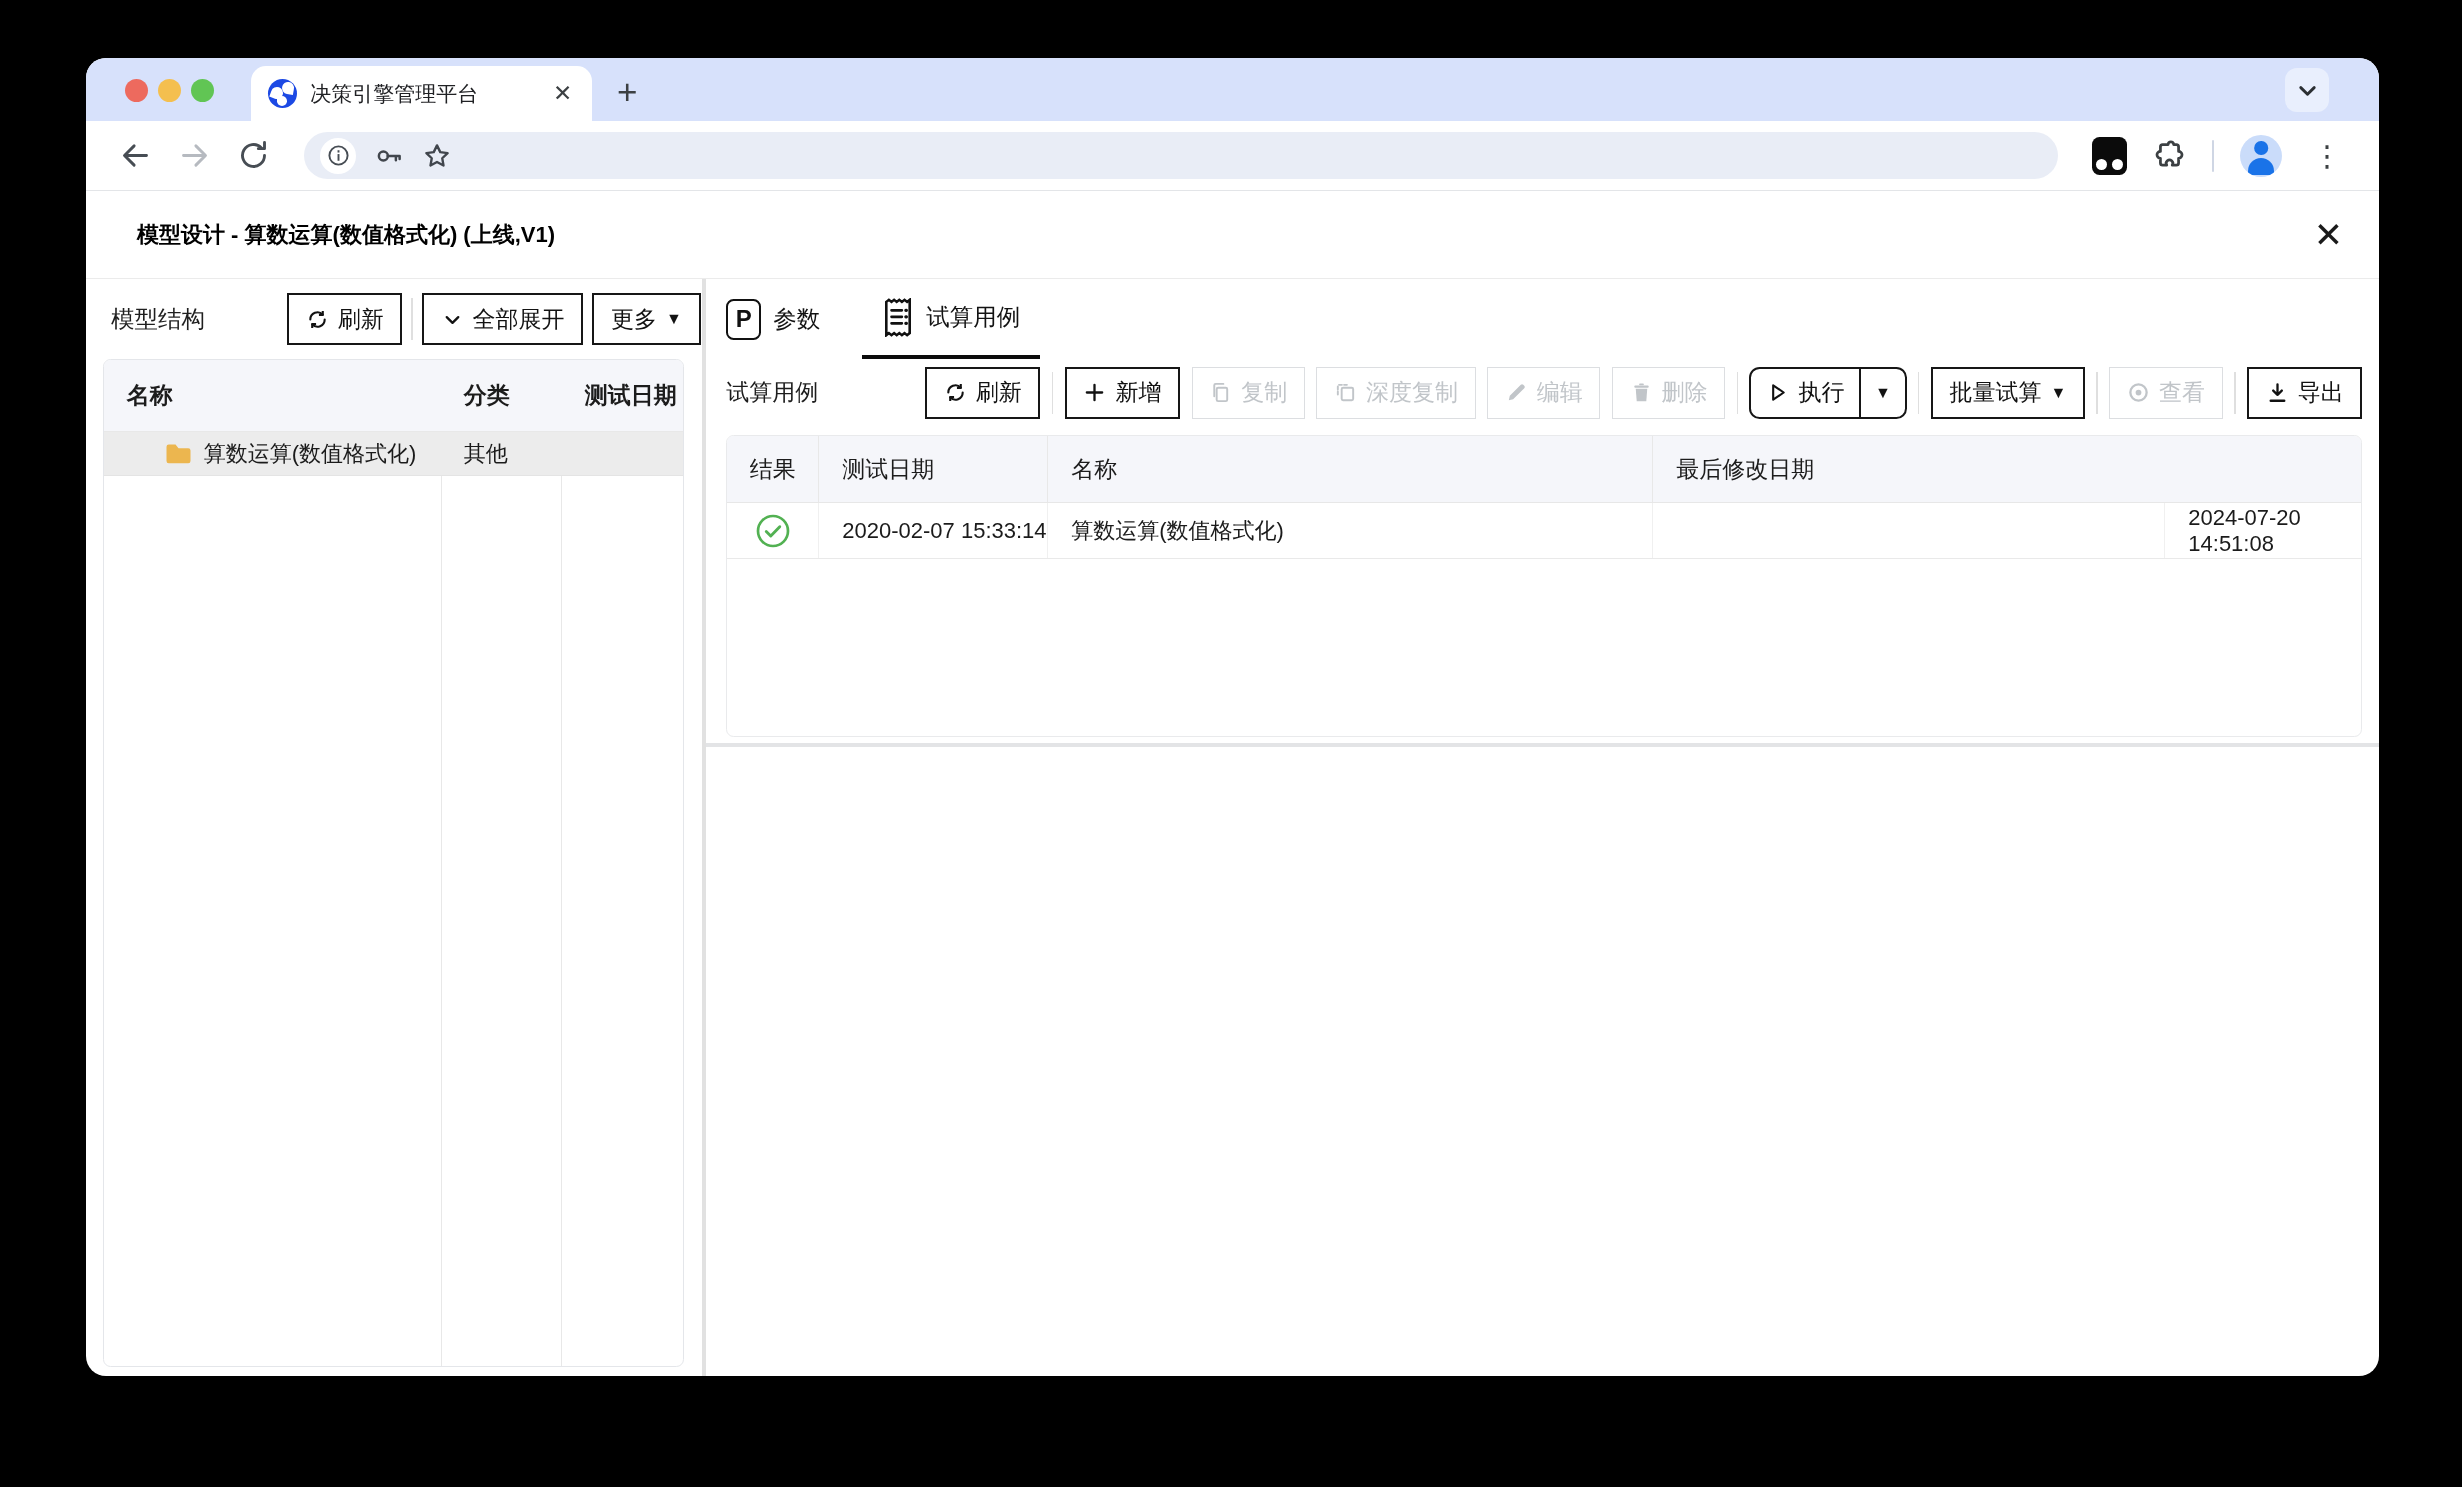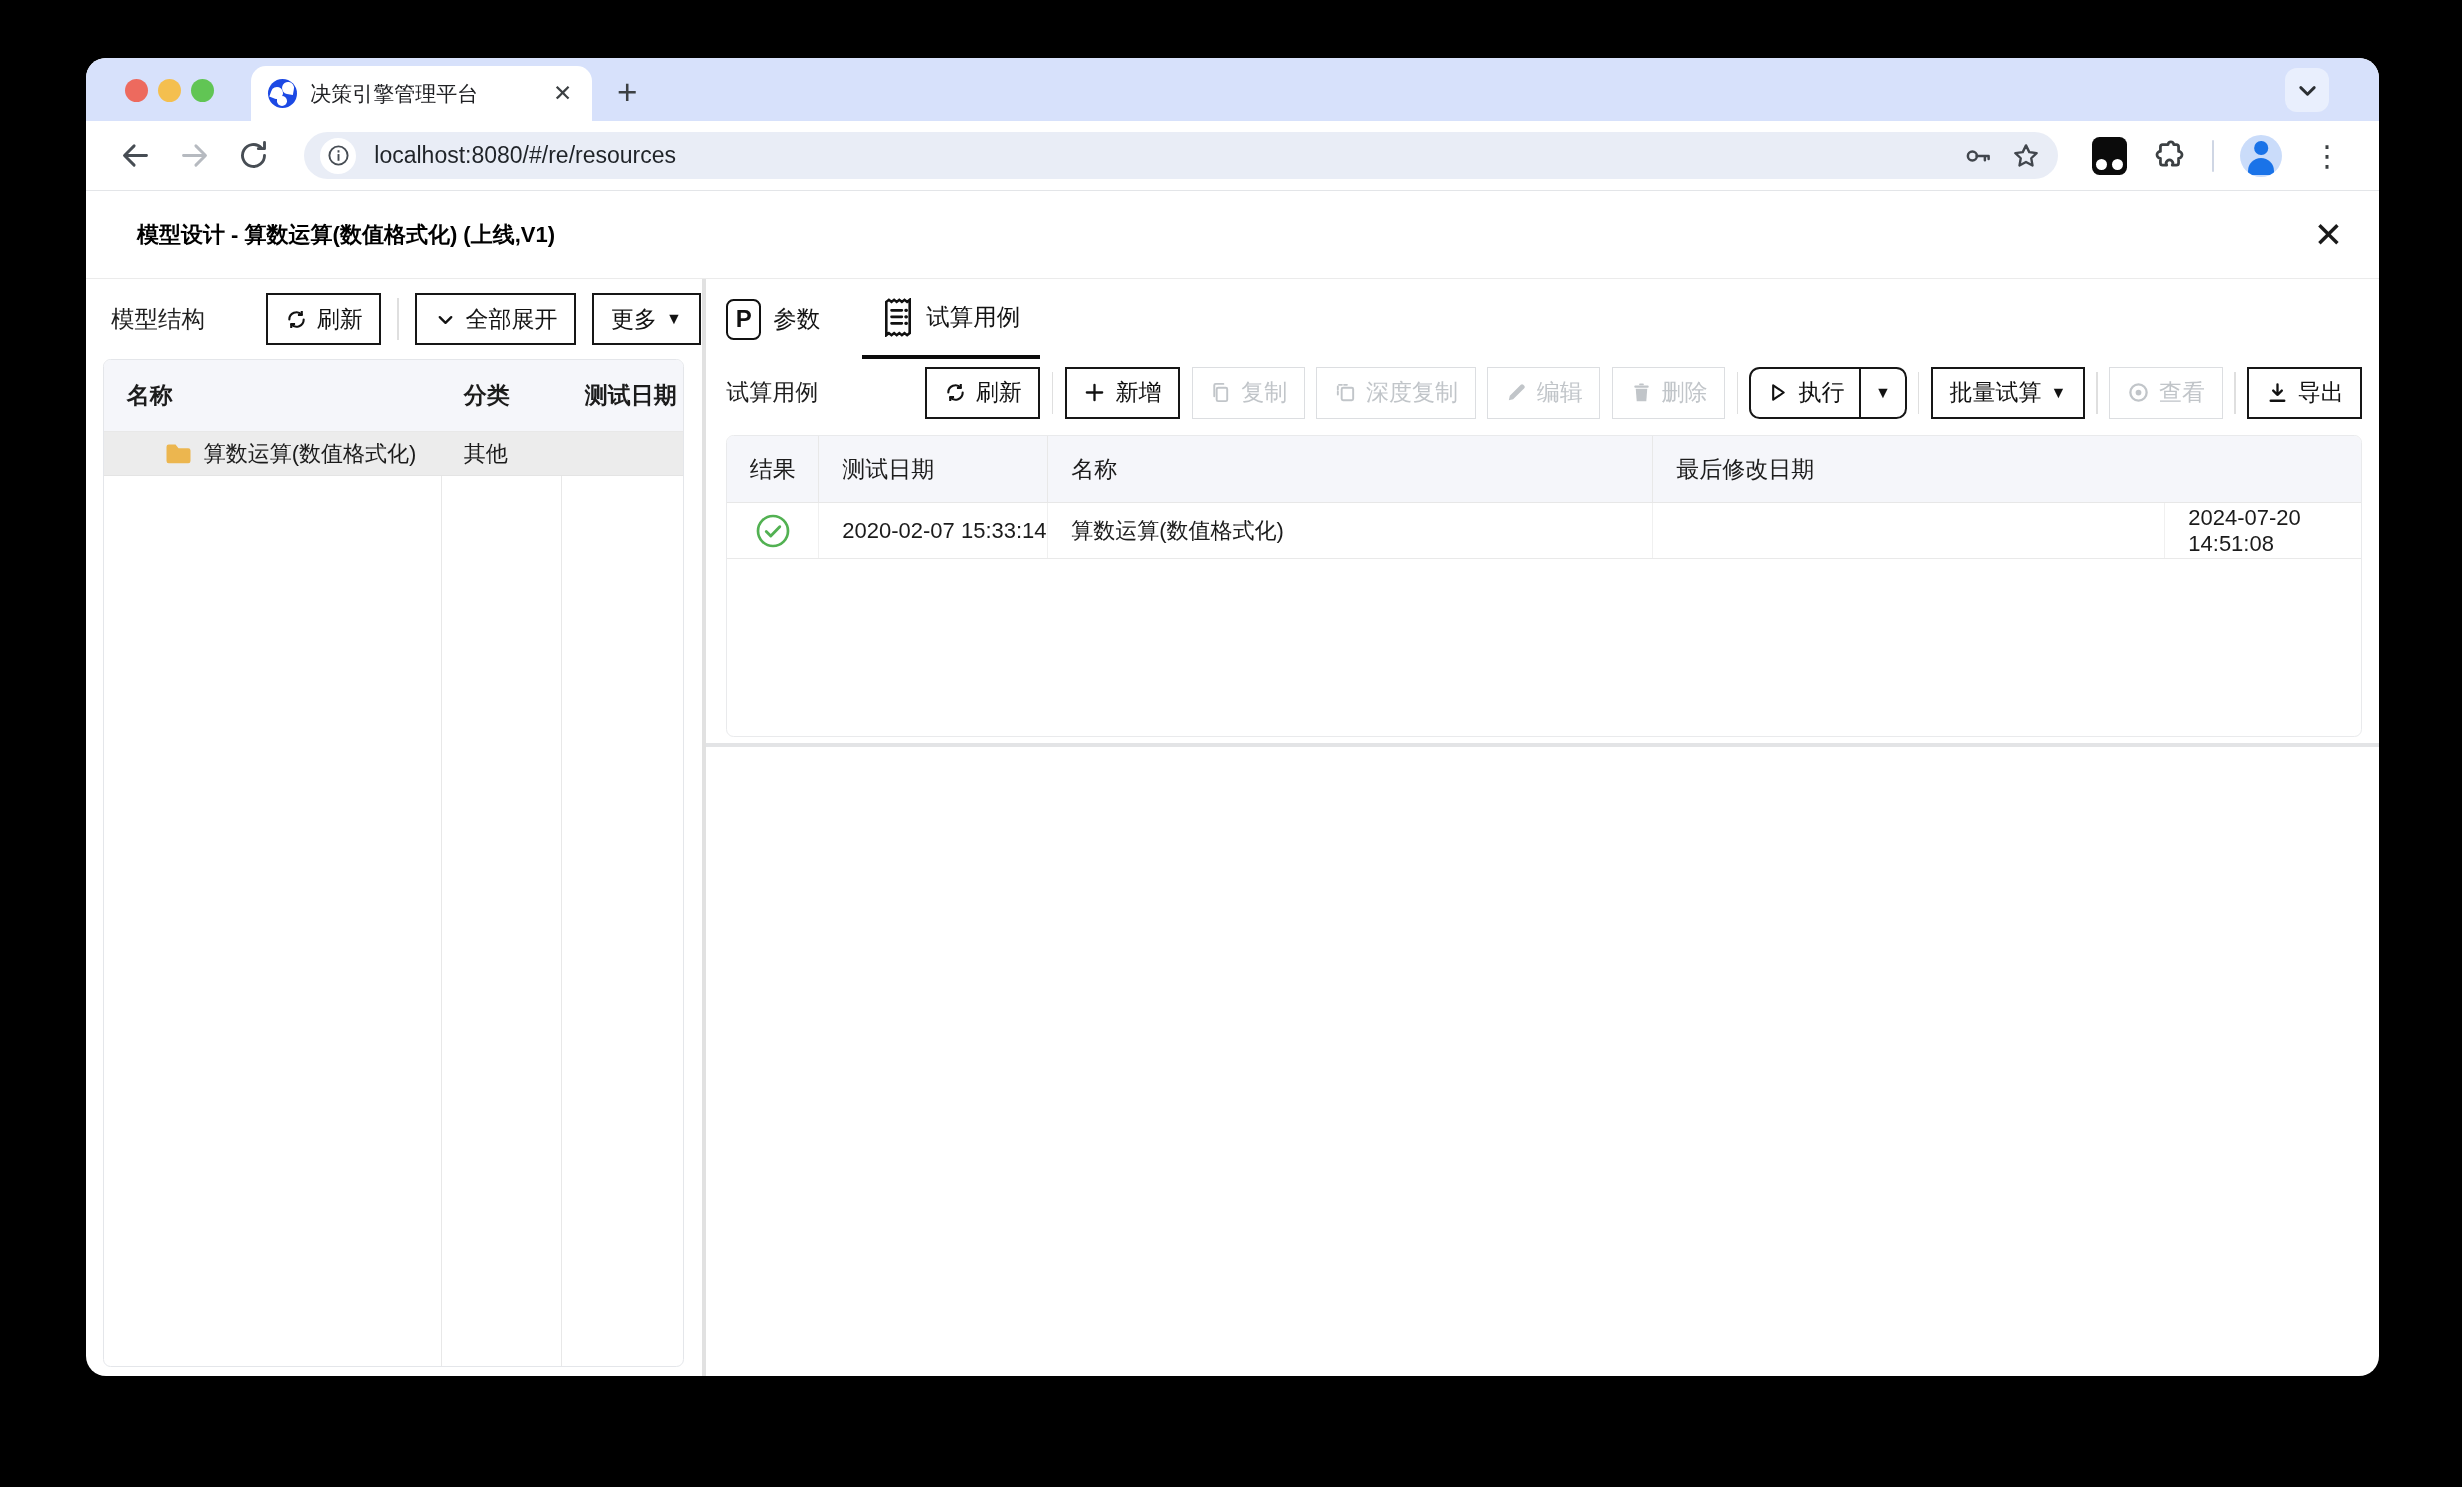--- a/index.html
+++ b/index.html
@@ -56,21 +56,21 @@
   .btn.disabled{border:1.5px solid #dcdee1;color:#c1c5c9}
   .btn-split{display:inline-flex;align-items:stretch;height:52px;border:2.3px solid #161616;border-radius:10.6px;background:#fff;overflow:hidden}
   .btn-split .main{display:flex;align-items:center;gap:9px;padding:0 15px;font-size:23px;border-right:2.3px solid #161616}
   .btn-split .main svg{width:23px;height:23px}
   .btn-split .caretpart{display:flex;align-items:center;padding:0 13.6px}
   .caret{font-size:16px;line-height:1;color:#121212}
   .tb-group-sep{width:1.5px;height:42px;background:#dfdfdf;align-self:center}
 
   
   .left-pane{width:616px;flex:none;padding-left:16.7px;display:flex;flex-direction:column}
-  .lp-header{height:80px;display:flex;align-items:center;gap:16px;padding-right:1.5px}
+  .lp-header{height:80px;display:flex;align-items:center;gap:9px;padding-right:1.5px}
   .lp-title{font-size:23.5px;color:#1f1f1f;margin-right:auto;padding-left:8.3px}
   .tree-box{width:581px;height:1008px;border:1.5px solid #e4e6ea;border-radius:7.6px;position:relative;overflow:hidden;background:#fff}
   .tree-vline{position:absolute;top:0;bottom:0;width:1.5px;background:#e8e8e8}
   .tv1{left:337px}.tv2{left:457px}
   .tree-header{height:72px;background:#f5f6fa;border-bottom:1.5px solid #e8e8e8;display:flex;align-items:center;position:relative}
   .tree-header .hc{font-size:23px;font-weight:600;color:#1c1c1c;padding-left:23px}
   .hc1{width:337px}.hc2{width:121px}.hc3{flex:1}
   .tree-row{height:44px;background:#ececec;border-bottom:1.5px solid #e4e4e4;display:flex;align-items:center;position:relative}
   .tr-name{width:337px;display:flex;align-items:center;gap:12px;padding-left:61px;font-size:22px;color:#1b1b1b}
   .tr-cat{width:121px;padding-left:23px;font-size:22px;color:#1b1b1b}
@@ -143,21 +143,20 @@
       </svg>
 
     <div class="omnibox">
       <span class="info-circ">
         <svg width="23" height="23" viewBox="0 0 24 24">
             <circle cx="12" cy="12" r="9.5" fill="none" stroke="currentColor" stroke-width="2"></circle>
             <rect x="11" y="10.5" width="2" height="7" fill="currentColor"></rect>
             <rect x="11" y="6.5" width="2" height="2.4" fill="currentColor"></rect>
           </svg>
       </span>
-      <span class="url-text">localhost:8080/#/re/resources</span>
       <svg class="pill-ic" viewBox="0 0 24 24">
           <circle cx="7.5" cy="12" r="3.6" fill="none" stroke="currentColor" stroke-width="2"></circle>
           <path d="M11 12h9.5M17.5 12v3.4M20.5 12v2.4" fill="none" stroke="currentColor" stroke-width="2" stroke-linecap="round"></path>
         </svg>
       <svg class="pill-ic" viewBox="0 0 24 24">
           <path d="M12 3.5l2.6 5.4 5.9.8-4.3 4.1 1 5.8-5.2-2.8-5.2 2.8 1-5.8-4.3-4.1 5.9-.8z" fill="none" stroke="currentColor" stroke-width="1.9" stroke-linejoin="round"></path>
         </svg>
     </div>
 
     <span class="ext-black">

